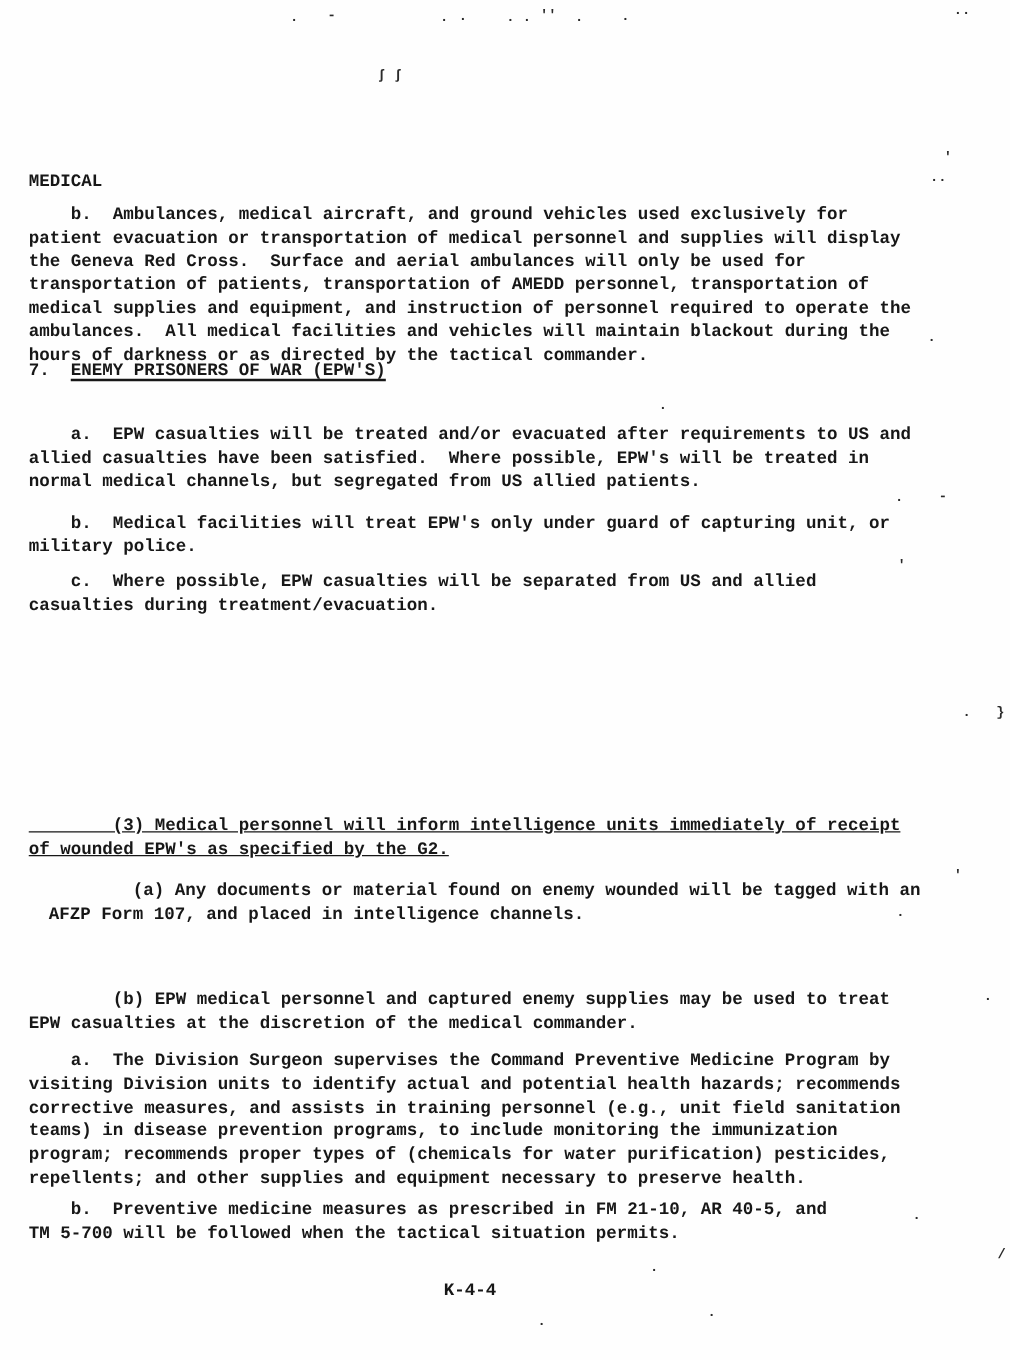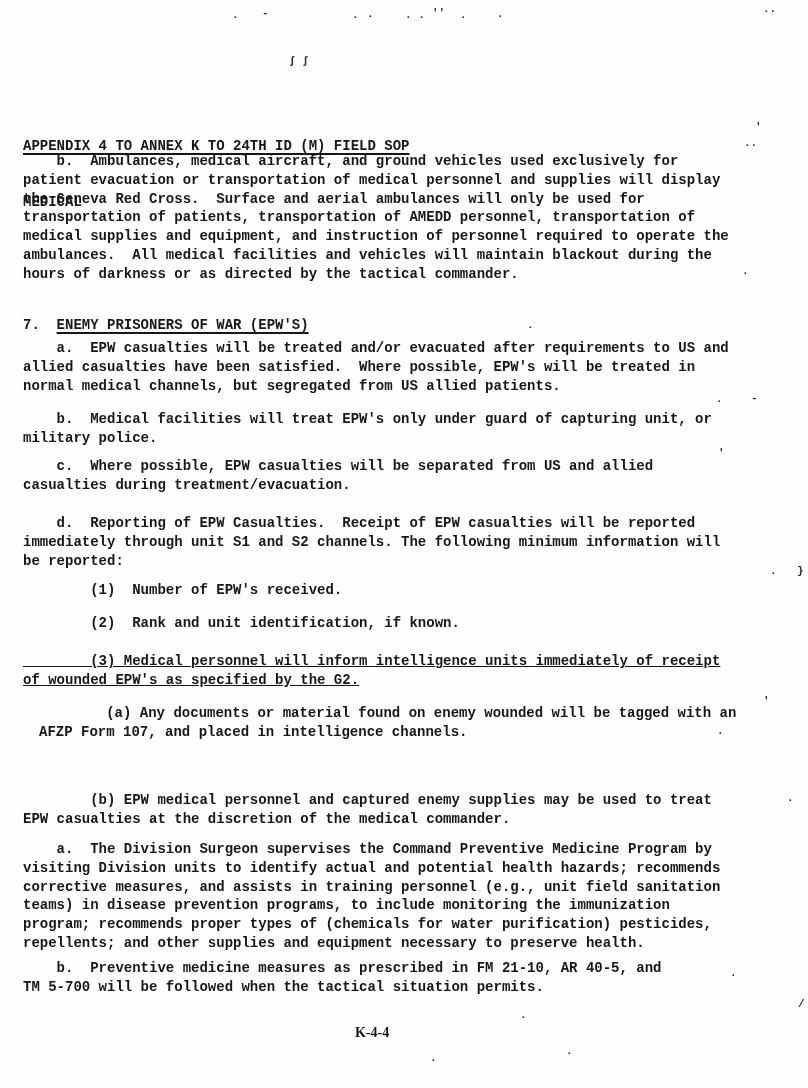--- a/index.html
+++ b/index.html
@@ -35,77 +35,71 @@
     color: #2a2a2a;
     white-space: pre;
   }
 </style>
 </head>
 <body>
 
 <div class="page">
 
   <div class="blk" style="top: 99px;">
-    <div><span class="u">APPENDIX 4 TO ANNEX K TO 24TH ID (M) FIELD SOP</span></div>
     <div><span>MEDICAL</span></div>
   </div>
 
-  <div class="blk" style="top: 152px;">    b.  Ambulances, medical aircraft, and ground vehicles used exclusively for
+  <div class="blk" style="top: 163px;">    b.  Ambulances, medical aircraft, and ground vehicles used exclusively for
 patient evacuation or transportation of medical personnel and supplies will display
 the Geneva Red Cross.  Surface and aerial ambulances will only be used for
 transportation of patients, transportation of AMEDD personnel, transportation of
 medical supplies and equipment, and instruction of personnel required to operate the
 ambulances.  All medical facilities and vehicles will maintain blackout during the
 hours of darkness or as directed by the tactical commander.</div>
 
-  <div class="blk" style="top: 316px; text-align: right;"><span>7.  </span><span class="u">ENEMY PRISONERS OF WAR (EPW'S)</span></div>
+  <div class="blk" style="top: 288px; text-align: right;"><span>7.  </span><span class="u">ENEMY PRISONERS OF WAR (EPW'S)</span></div>
 
   <div class="blk" style="top: 339px;">    a.  EPW casualties will be treated and/or evacuated after requirements to US and
 allied casualties have been satisfied.  Where possible, EPW's will be treated in
 normal medical channels, but segregated from US allied patients.</div>
   <div class="blk" style="top: 410px;">    b.  Medical facilities will treat EPW's only under guard of capturing unit, or
 military police.</div>
   <div class="blk" style="top: 457px; font-family: Liberation Mono, monospace;">    c.  Where possible, EPW casualties will be separated from US and allied
 casualties during treatment/evacuation.</div>
-  <div class="blk" style="top: 514px;">    d.  Reporting of EPW Casualties.  Receipt of EPW casualties will be reported
-immediately through unit S1 and S2 channels. The following minimum information will
-be reported:</div>
 
-  <div class="blk" style="top: 581px;">        (1)  Number of EPW's received.</div>
-  <div class="blk" style="top: 614px;">        (2)  Rank and unit identification, if known.</div>
   <div class="blk" style="top: 652px; text-decoration: underline;">        (3) Medical personnel will inform intelligence units immediately of receipt
 of wounded EPW's as specified by the G2.</div>
   <div class="blk" style="top: 704px; margin-left: 16px;">        (a) Any documents or material found on enemy wounded will be tagged with an
 AFZP Form 107, and placed in intelligence channels.</div>
   <div class="blk" style="top: 755px; margin-top: 36px;">        (b) EPW medical personnel and captured enemy supplies may be used to treat
 EPW casualties at the discretion of the medical commander.</div>
 
 
   <div class="blk" style="top: 840px;">    a.  The Division Surgeon supervises the Command Preventive Medicine Program by
 visiting Division units to identify actual and potential health hazards; recommends
 corrective measures, and assists in training personnel (e.g., unit field sanitation
 teams) in disease prevention programs, to include monitoring the immunization
 program; recommends proper types of (chemicals for water purification) pesticides,
 repellents; and other supplies and equipment necessary to preserve health.</div>
   <div class="blk" style="top: 959px;">    b.  Preventive medicine measures as prescribed in FM 21-10, AR 40-5, and
 TM 5-700 will be followed when the tactical situation permits.</div>
 
-  <div class="blk footer-blk" style="top: 1024px; font-family: Liberation Serif, serif;">K-4-4</div>
+  <div class="blk footer-blk" style="top: 1024px;">K-4-4</div>
 
   <div>
       <span class="speck" style="left: 232px; top: 10px;">.</span>
       <span class="speck" style="left: 262px; top: 8px;">-</span>
       <span class="speck" style="left: 352px; top: 10px;">.</span>
       <span class="speck" style="left: 367px; top: 9px;">.</span>
       <span class="speck" style="left: 405px; top: 10px;">. .</span>
       <span class="speck" style="left: 432px; top: 8px;">''</span>
       <span class="speck" style="left: 460px; top: 10px;">.</span>
       <span class="speck" style="left: 497px; top: 9px;">.</span>
       <span class="speck" style="left: 763px; top: 4px;">..</span>
-      <span class="speck" style="left: 289px; top: 56px; text-align: center;">ʃ ʃ</span>
+      <span class="speck" style="left: 302px; top: 56px; text-align: center;">ʃ ʃ</span>
       <span class="speck" style="left: 755px; top: 122px;">'</span>
       <span class="speck" style="left: 744px; top: 138px;">..</span>
       <span class="speck" style="left: 742px; top: 266px;">.</span>
       <span class="speck" style="left: 527px; top: 320px;">.</span>
       <span class="speck" style="left: 716px; top: 394px;">.</span>
       <span class="speck" style="left: 751px; top: 393px;">-</span>
       <span class="speck" style="left: 718px; top: 448px;">'</span>
       <span class="speck" style="left: 770px; top: 566px;">.</span>
       <span class="speck" style="left: 797px; top: 566px;">}</span>
       <span class="speck" style="left: 763px; top: 696px;">'</span>

